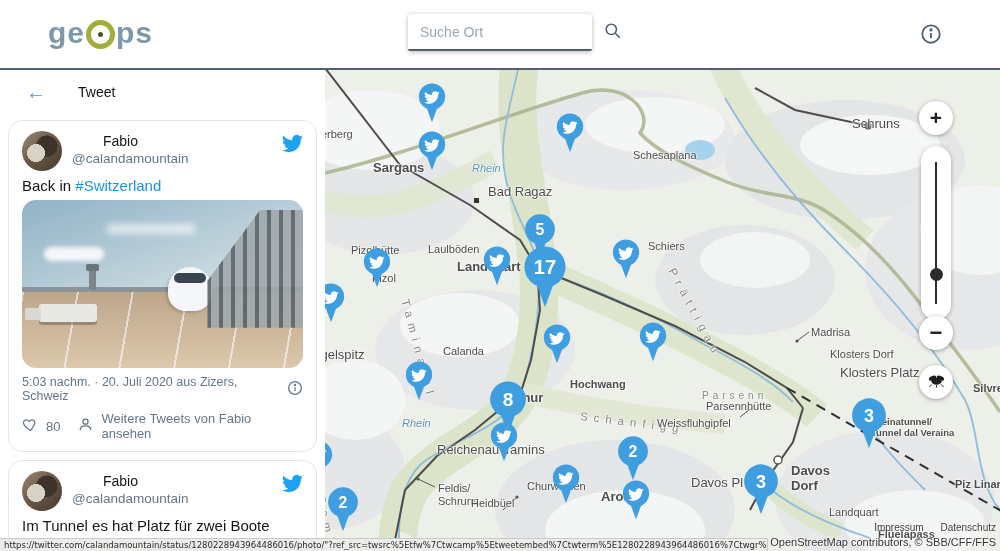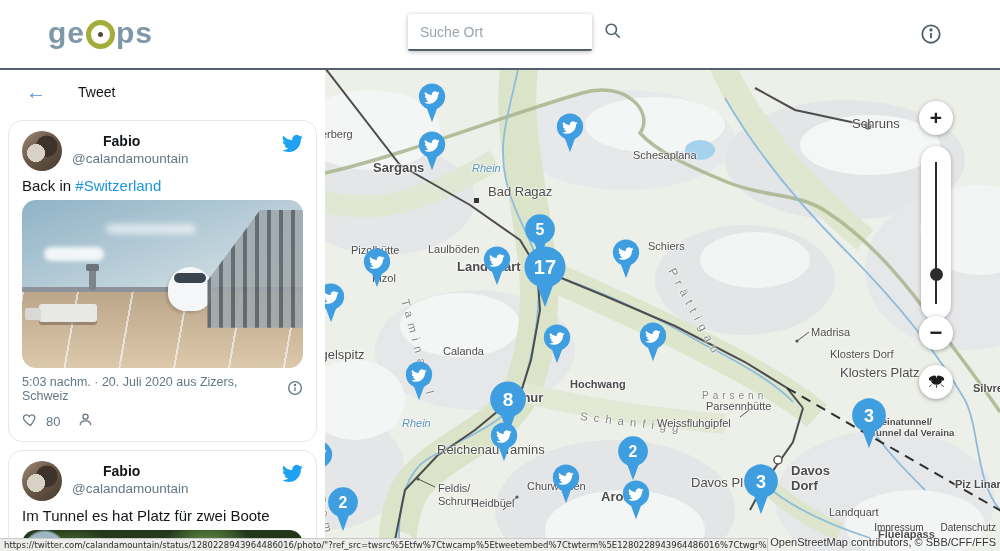--- a/index.html
+++ b/index.html
@@ -33,21 +33,21 @@
   .sidebar-title{font-size:14px;color:#111;}
   .cards{padding:6px 8px;}
   .card{border:1px solid #e1e8ed;border-radius:14px;background:#fff;padding:10px 13px;margin-bottom:8px;box-sizing:border-box;}
   .card-head{display:flex;align-items:flex-start;}
   .avatar{width:40px;height:40px;border-radius:50%;flex:0 0 40px;margin-right:10px;
           background:
             radial-gradient(circle at 35% 55%, #d8d2c6 0 26%, transparent 27%),
             radial-gradient(circle at 62% 38%, #3d332a 0 30%, transparent 31%),
             linear-gradient(135deg,#9f8a74 0%,#6b5949 45%,#463a2e 100%);}
   .names{flex:1;line-height:1.25;padding-top:2px;}
-  .author{font-weight:bold;font-size:14px;color:#14171a;padding-left:31px;}
+  .author{font-weight:normal;font-size:14px;color:#14171a;padding-left:31px;}
   .handle{font-size:13.5px;color:#657786;}
   .bird{flex:0 0 auto;margin-top:2px;}
   .tweet-text{font-size:15px;margin:6px 0 6px 0;color:#14171a;}
   .hashtag{color:#1b95e0;}
   .photo{position:relative;height:168px;border-radius:14px;overflow:hidden;margin-top:2px;}
   
   .ph-sky{position:absolute;inset:0;height:56%;
       background:linear-gradient(160deg,#8fb3c6 0%,#aac4d2 35%,#c6d7de 70%,#dde7ea 100%);}
   .ph-cloud1{position:absolute;left:8%;top:28%;width:60px;height:14px;border-radius:10px;background:rgba(255,255,255,.85);filter:blur(2px);}
   .ph-cloud2{position:absolute;left:30%;top:14%;width:90px;height:10px;border-radius:8px;background:rgba(255,255,255,.6);filter:blur(3px);}
@@ -202,20 +202,21 @@
                 <path d="M12 20.5S4.8 16 2.7 12C1 8.9 2.8 5.5 6.2 5.5c2 0 3.1 1 3.9 2.3.9-1.3 2-2.3 4-2.3 3.3 0 5.1 3.4 3.4 6.5-2.1 4-5.5 8.5-5.5 8.5z"></path>
               </svg>
           </span>
           <span class="likes-count">80</span>
           <span>
             <svg width="17" height="17" viewBox="0 0 24 24" fill="none" stroke="#657786" stroke-width="1.8">
                 <circle cx="12" cy="8" r="3.6"></circle>
                 <path d="M4.5 20c0-4 3.7-6 7.5-6s7.5 2 7.5 6"></path>
               </svg>
           </span>
+          <span>Weitere Tweets von Fabio ansehen</span>
         </div>
       </div>
 
       <div class="card">
         <div class="card-head">
           <div class="avatar"></div>
           <div class="names">
             <div class="author">Fabio</div>
             <div class="handle">@calandamountain</div>
           </div>

